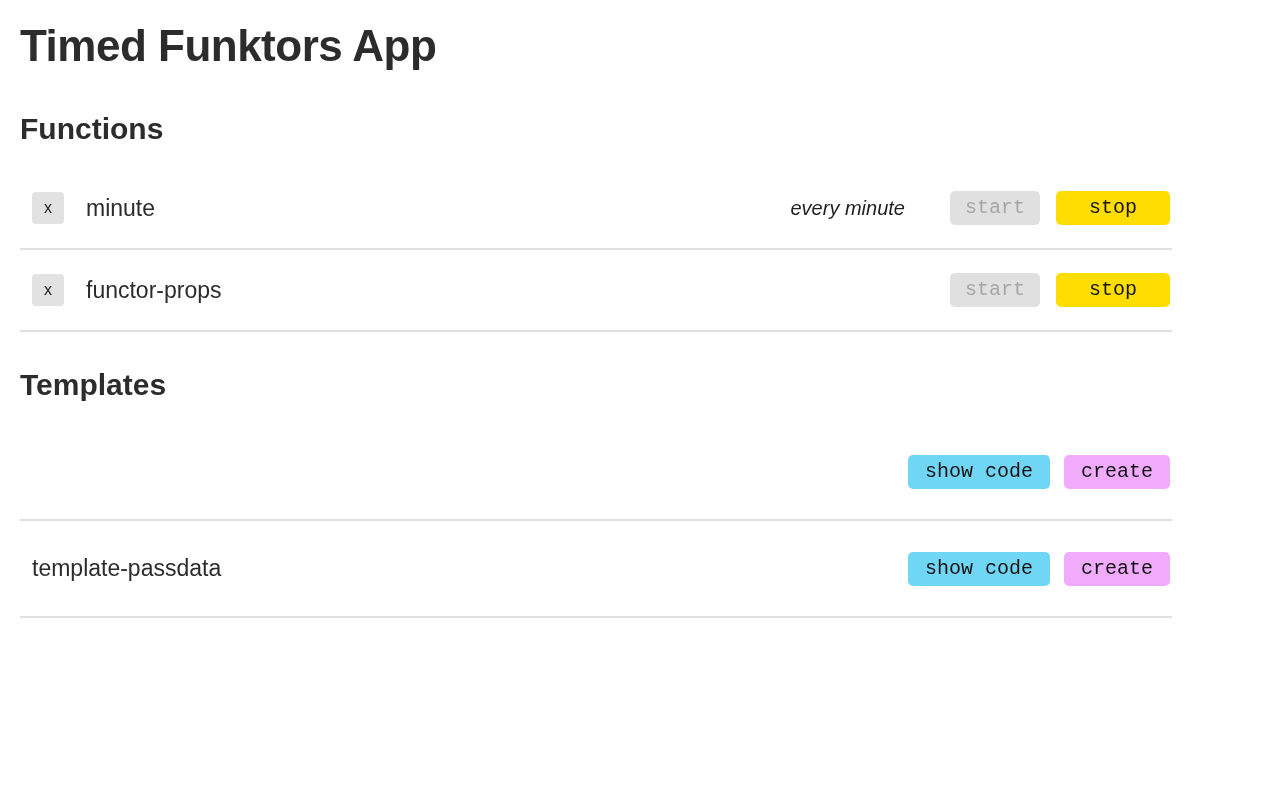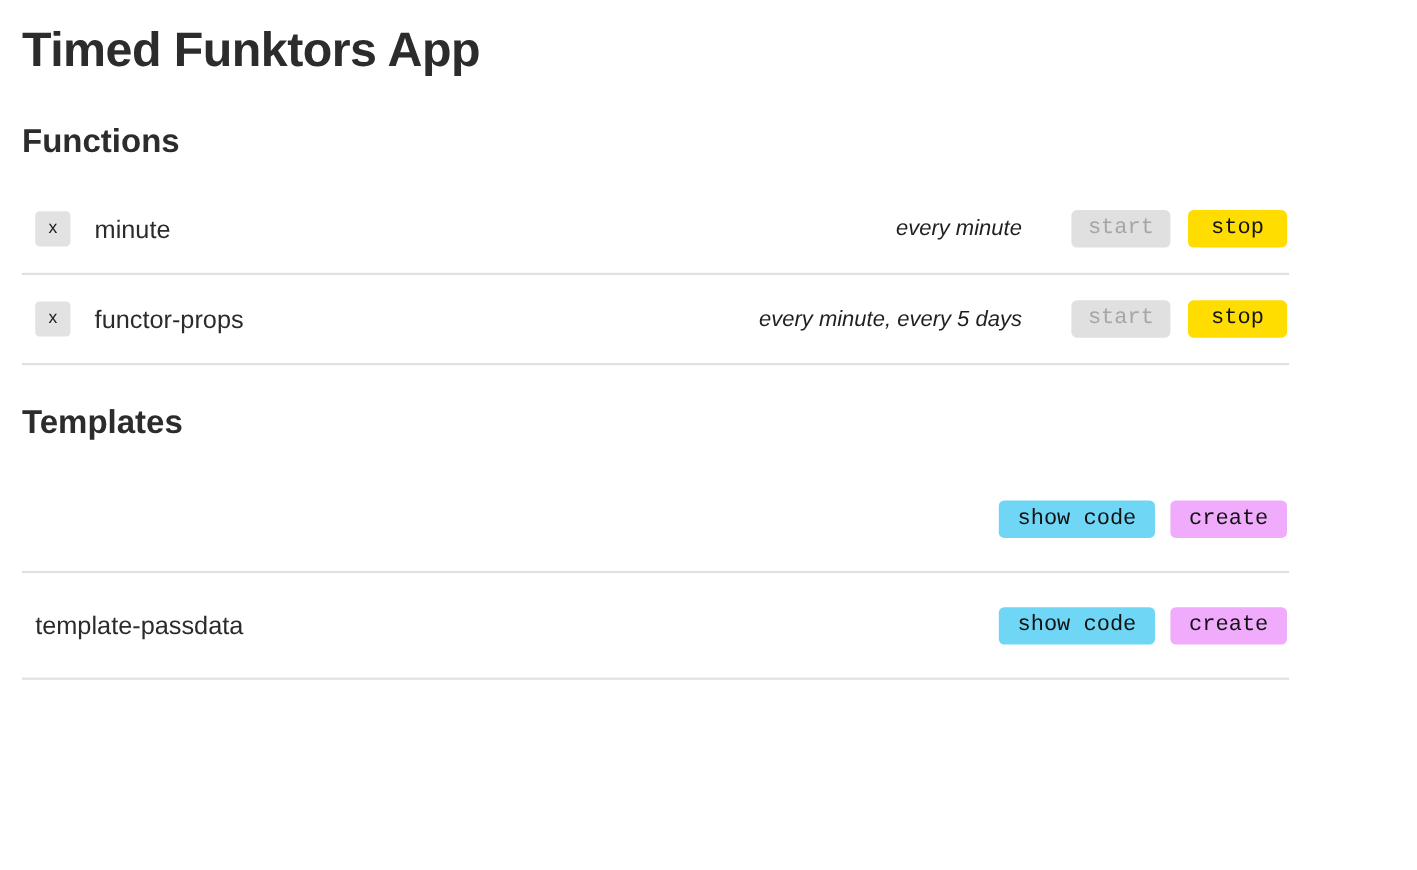--- a/index.html
+++ b/index.html
@@ -123,21 +123,21 @@
   .btn-start {
     width: 90px;
     height: 34px;
     background: #e0e0e0;
     color: #a6a6a6;
     margin-right: 16px;
     cursor: default;
   }
 
   .btn-stop {
-    width: 90px;
+    width: 114px;
     height: 34px;
     background: #ffdd00;
     color: #141414;
   }
 
   .btn-showcode {
     width: 142px;
     height: 34px;
     background: #6fd7f5;
     color: #121212;
@@ -168,21 +168,20 @@
       <span class="spacer"></span>
       <span class="schedule">every minute</span>
       <button class="btn btn-start" disabled="">start</button>
       <button class="btn btn-stop">stop</button>
     </div>
 
     <div class="row fn-row">
       <button class="x-btn">x</button>
       <span class="fn-name">functor-props</span>
       <span class="spacer"></span>
-      <span class="schedule">every minute, every 5 days</span>
       <button class="btn btn-start" disabled="">start</button>
       <button class="btn btn-stop">stop</button>
     </div>
 
   </div>
 
   <h2 class="section-title" id="templates-heading">Templates</h2>
 
   <div class="list">
 

